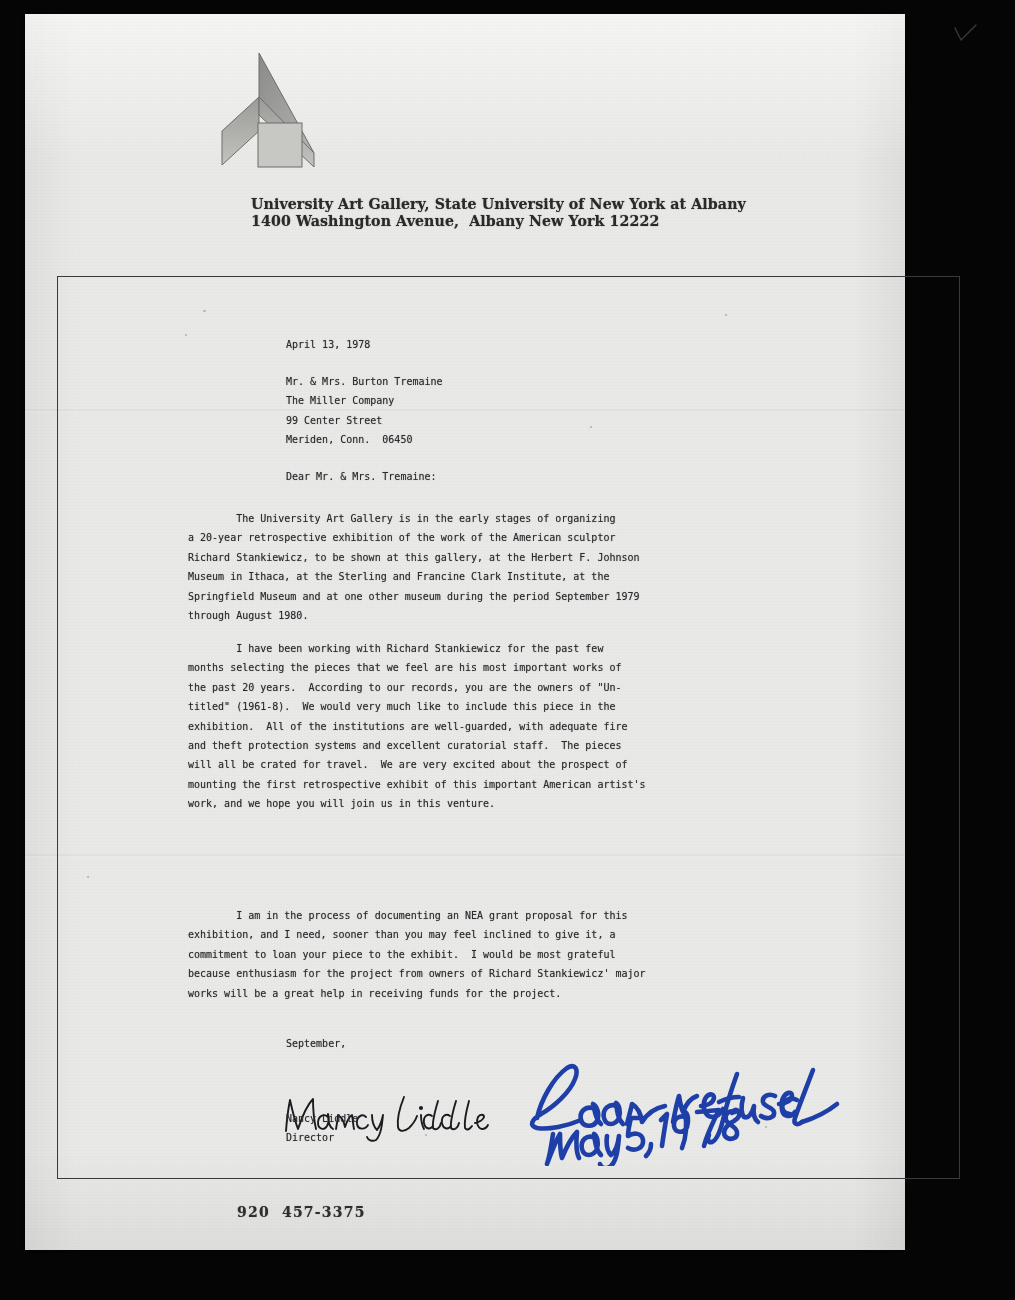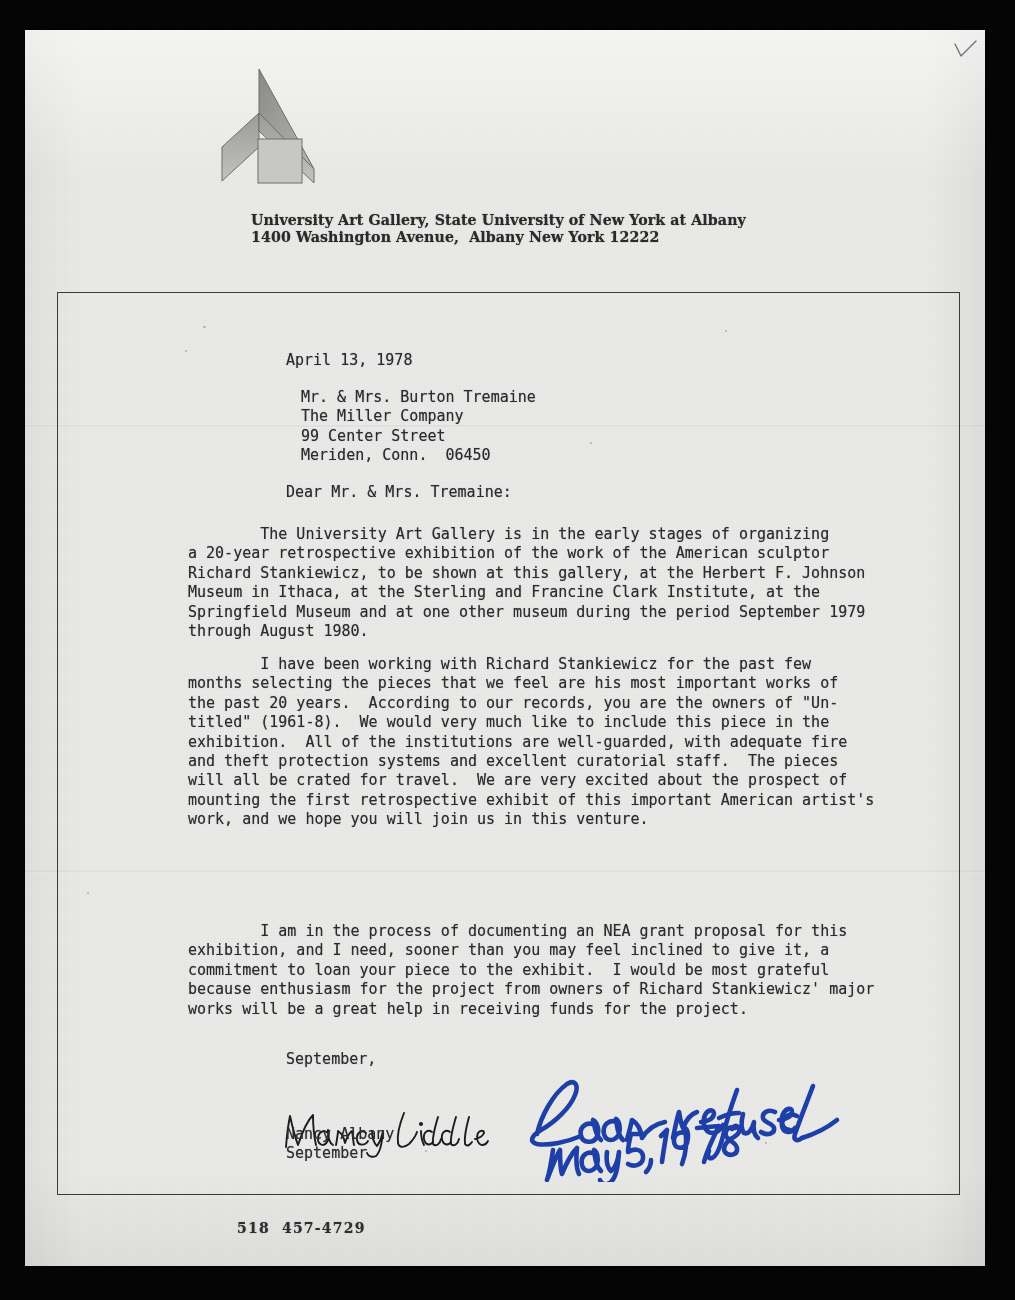--- a/index.html
+++ b/index.html
@@ -20,22 +20,22 @@
     position: relative;
     width: 1015px;
     height: 1300px;
     background: #050505;
   }
 
   
   .paper {
     position: absolute;
     left: 25px;
-    top: 30px;
-    width: 960px;
+    top: 14px;
+    width: 880px;
     height: 1236px;
     background: #e9e9e7;
     background-image:
       linear-gradient(180deg, rgba(255,255,255,0.55) 0%, rgba(255,255,255,0) 12%),
       linear-gradient(90deg, rgba(0,0,0,0.045) 0%, rgba(0,0,0,0) 6%, rgba(0,0,0,0) 94%, rgba(0,0,0,0.05) 100%),
       linear-gradient(180deg, rgba(0,0,0,0) 92%, rgba(0,0,0,0.05) 100%);
     box-shadow: 0 0 3px rgba(0,0,0,0.6);
   }
   
   .grain {
@@ -96,30 +96,30 @@
     height: 903px;
     border: 1.4px solid #3a3a3a;
     box-sizing: border-box;
   }
 
   
   .typed {
     position: absolute;
     left: 0; top: 0; width: 100%; height: 100%;
     font-family: "DejaVu Sans Mono", monospace;
-    font-size: 15px;
+    font-size: 10px;
     line-height: 19.4px;
     color: #2b2b2e;
     white-space: pre;
     text-shadow: 0 0 0.9px rgba(60,60,65,0.55);
   }
   .blk { position: absolute; }
 
   .date-line   { left: 228px; top: 58px; }
-  .recipient   { left: 228px; top: 95px; margin-left: 15px; }
+  .recipient   { left: 228px; top: 95px; }
   .salutation  { left: 228px; top: 190px; }
   .para1       { left: 130px; top: 232px; }
   .para2       { left: 130px; top: 362px; }
   .para3       { left: 130px; top: 550px; }
   .para4       { left: 130px; top: 629px; }
   .closing     { left: 228px; top: 757px; }
   .signer      { left: 228px; top: 832px; }
 
   
   .sig-wrap {
@@ -287,22 +287,22 @@
               <path d="M176 10 C173 20 170 30 171 37 C174 40 178 37 179 32"></path>
               <path d="M170 25 C166 22 161 25 162 32 C163 38 168 39 171 35"></path>
 
               <path d="M189 10 C186 21 184 31 185 37 C187 40 190 38 192 35"></path>
 
               <path d="M195 32 C199 31 203 29 204 26 C204 23 200 23 198 26 C196 30 197 37 202 38 C205 38 207 36 208 34"></path>
             </g>
           </svg>
         </div>
 
-        <div class="blk signer"><span>Nancy Albany</span>
-<span>September</span></div>
+        <div class="blk signer"><span>Nancy Liddle</span>
+<span>Director</span></div>
 
         
         <div class="ink-note">
           <svg width="320" height="110" viewBox="0 0 320 110">
             <g fill="none" stroke="#1f3fa8" stroke-width="4.6" stroke-linecap="round" stroke-linejoin="round">
 
               <path d="M14 62 C18 44 30 22 44 12 C52 7 56 13 52 23 C47 36 32 50 18 58 C8 64 6 70 14 72 C26 74 44 70 58 64"></path>
 
               <path d="M70 52 C62 50 56 56 58 64 C60 71 70 72 74 65 C77 58 74 50 70 48 C72 56 73 64 78 68"></path>
 
@@ -347,16 +347,16 @@
               <path d="M158 30 L180 28 C174 40 168 52 165 64"></path>
 
               <path d="M196 30 C190 28 185 32 187 38 C189 43 197 44 198 50 C199 57 190 59 186 54 C183 49 188 42 195 39 C200 36 202 32 199 29 C197 27 194 28 193 31"></path>
             </g>
           </svg>
         </div>
 
       </div>
     </div>
 
-    <div class="phone">518  457-4729</div>
+    <div class="phone">920  457-3375</div>
 
   </div>
 </div>
 
 </body></html>

